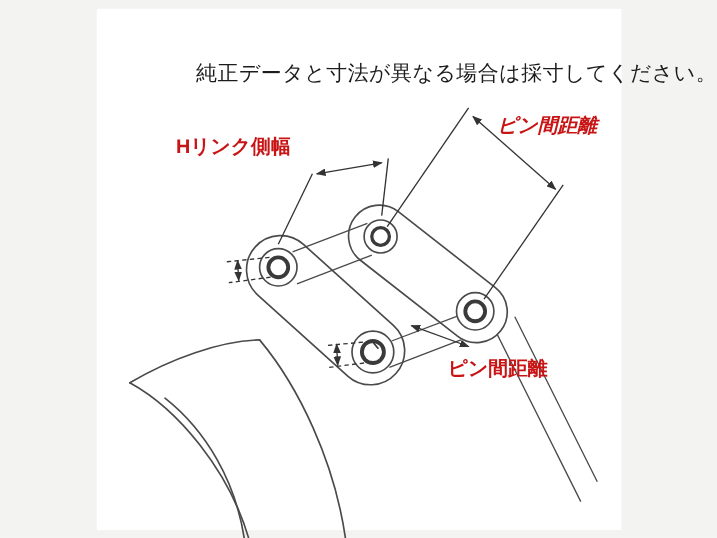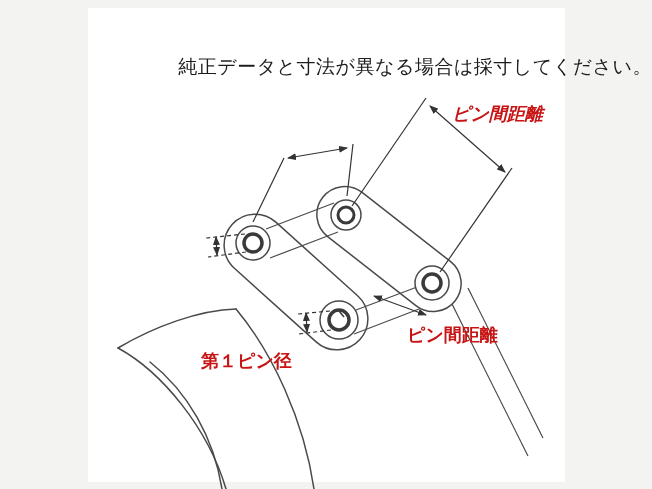--- a/index.html
+++ b/index.html
@@ -102,16 +102,16 @@
       <line x1="330" y1="311" x2="298" y2="314" stroke-dasharray="4 3"></line>
       <line x1="331" y1="330" x2="299" y2="334" stroke-dasharray="4 3"></line>
       <line x1="306" y1="313" x2="307" y2="332" marker-start="url(#aS)" marker-end="url(#aE)"></line>
 
       <line x1="374" y1="296" x2="426" y2="315" marker-start="url(#aS)" marker-end="url(#aE)"></line>
     </g>
   </svg>
 
   <div class="title">純正データと寸法が異なる場合は採寸してください。</div>
 
+  <div class="lbl lbl-hlink">Hリンク側幅</div>
   <div class="lbl lbl-pindist">ピン間距離</div>
   <div class="lbl lbl-armw">ピン間距離</div>
-  <div class="lbl lbl-pin1">第１ピン径</div>
 </div>
 
 </body></html>

